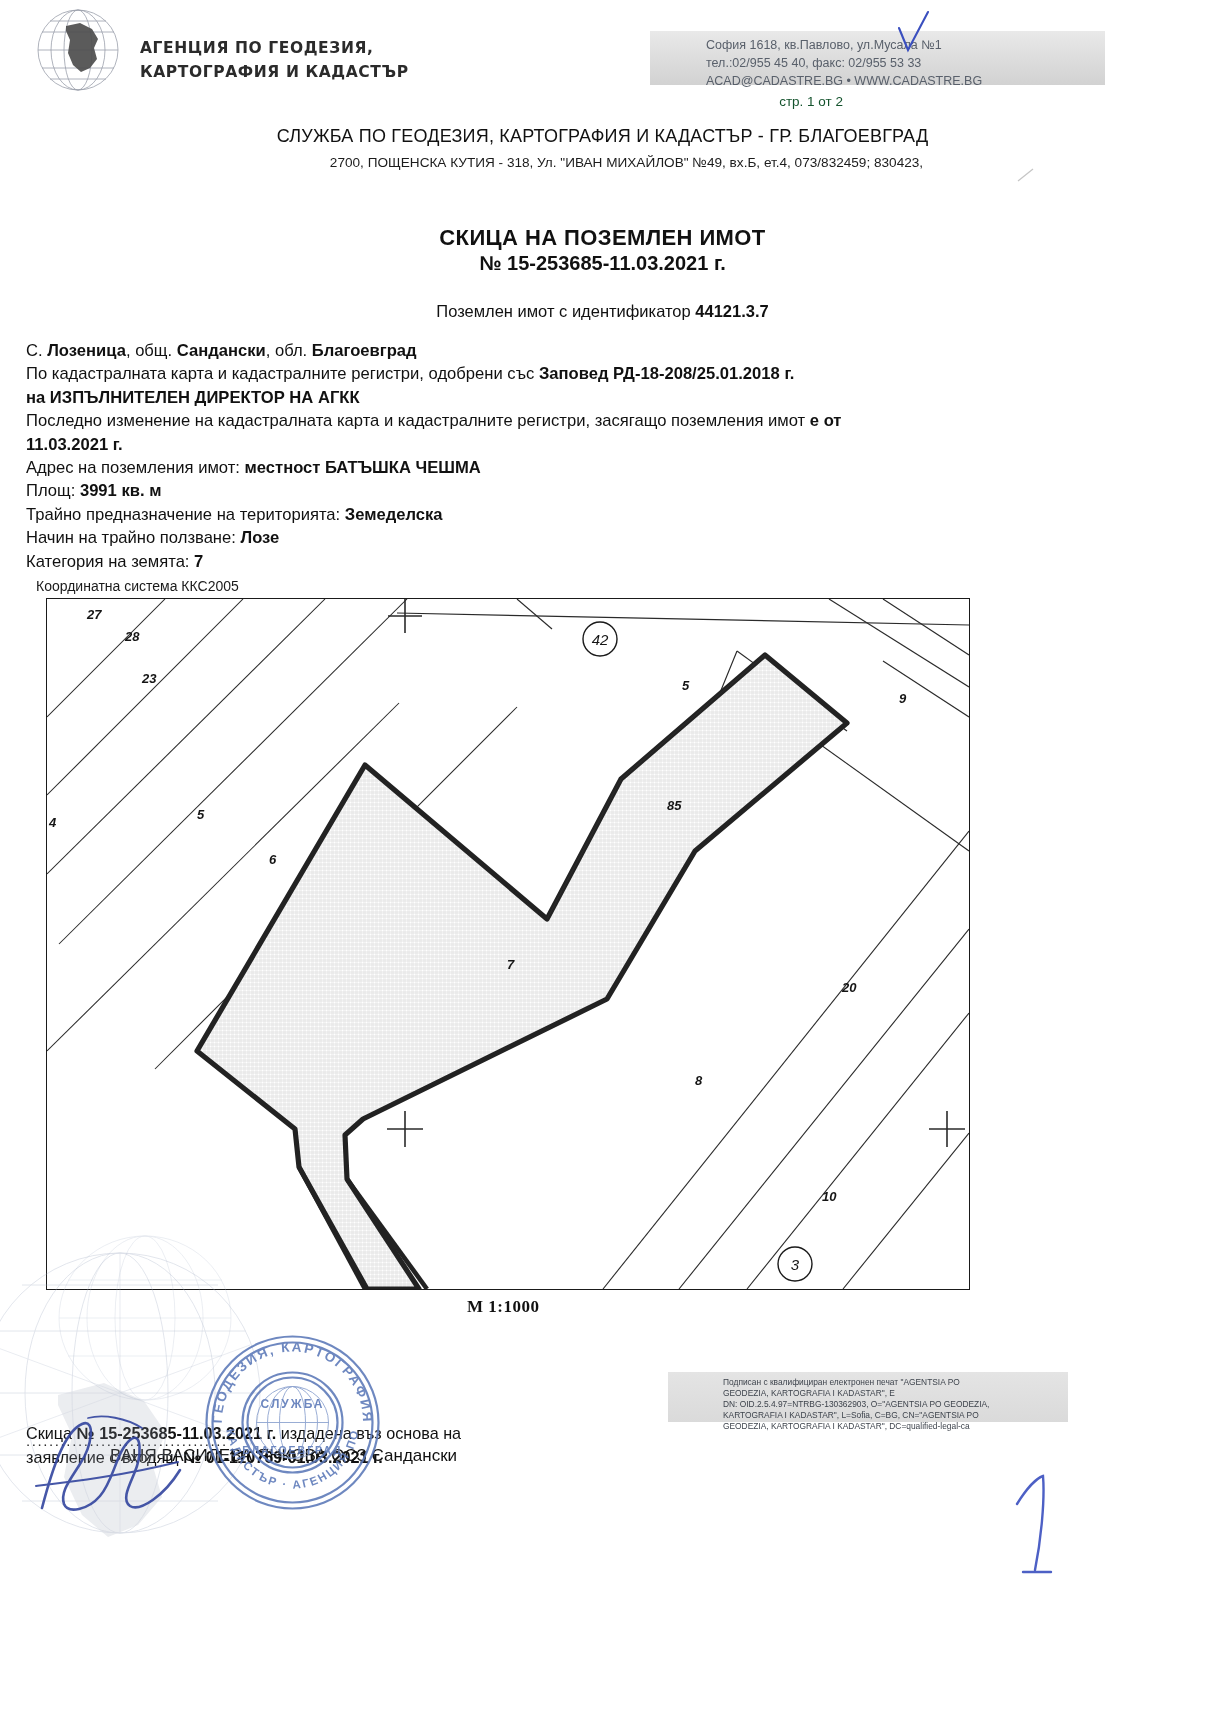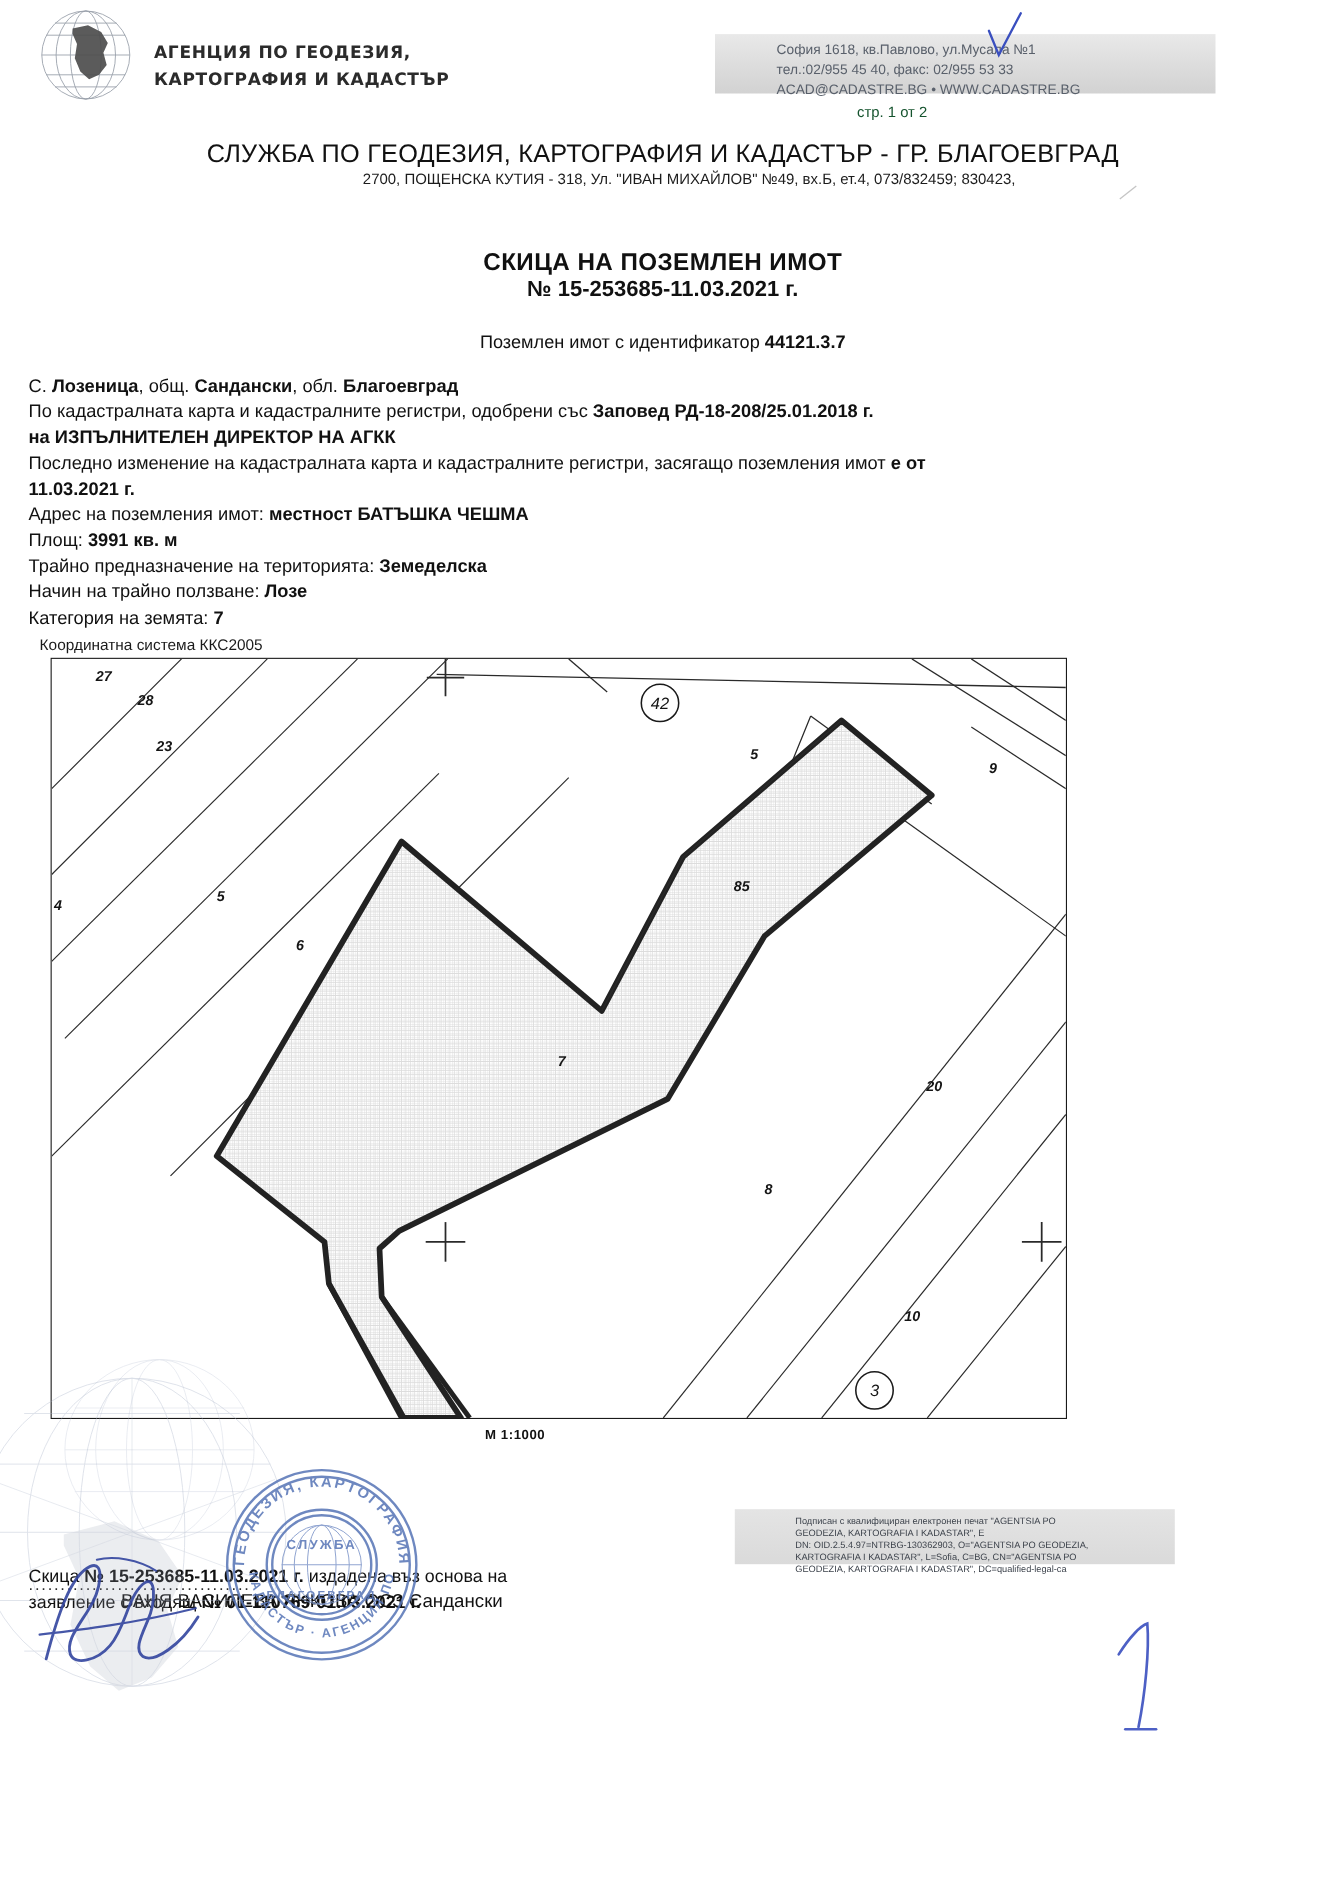--- a/index.html
+++ b/index.html
@@ -70,21 +70,21 @@
     right: 34px; top: 10px;
     width: 34px; height: 44px;
     color: #3a4fbf;
   }
 
   
   .office-title {
     position: absolute;
     top: 126px; left: 0; width: 1205px;
     text-align: center;
-    font-size: 23px;
+    font-size: 18px;
     letter-spacing: 0.2px;
     color: #111;
   }
   .office-addr {
     position: absolute;
     top: 152px; left: 0; width: 1205px;
     text-align: center;
     font-size: 13.6px;
     line-height: 1.55;
     color: #1c1c1c;
@@ -136,24 +136,25 @@
     left: 28px; top: 598px;
     width: 922px; height: 690px;
     border: 1.6px solid #1a1a1a;
     background: #ffffff;
     overflow: hidden;
     margin-left: 18px;
   }
   .map-frame svg { display:block; }
   .scale-label {
     position: absolute;
-    left: 441px; top: 1297px;
-    font-size: 12px;
+    left: 467px; top: 1297px;
+    font-size: 17px;
     font-weight: bold;
     letter-spacing: 0.5px;
+    font-family: Liberation Serif, serif;
   }
 
   
   .footer-text {
     position: absolute;
     left: 26px; top: 1378px;
     width: 620px;
     font-size: 16.2px;
     line-height: 1.48;
     margin-top: 44px;

